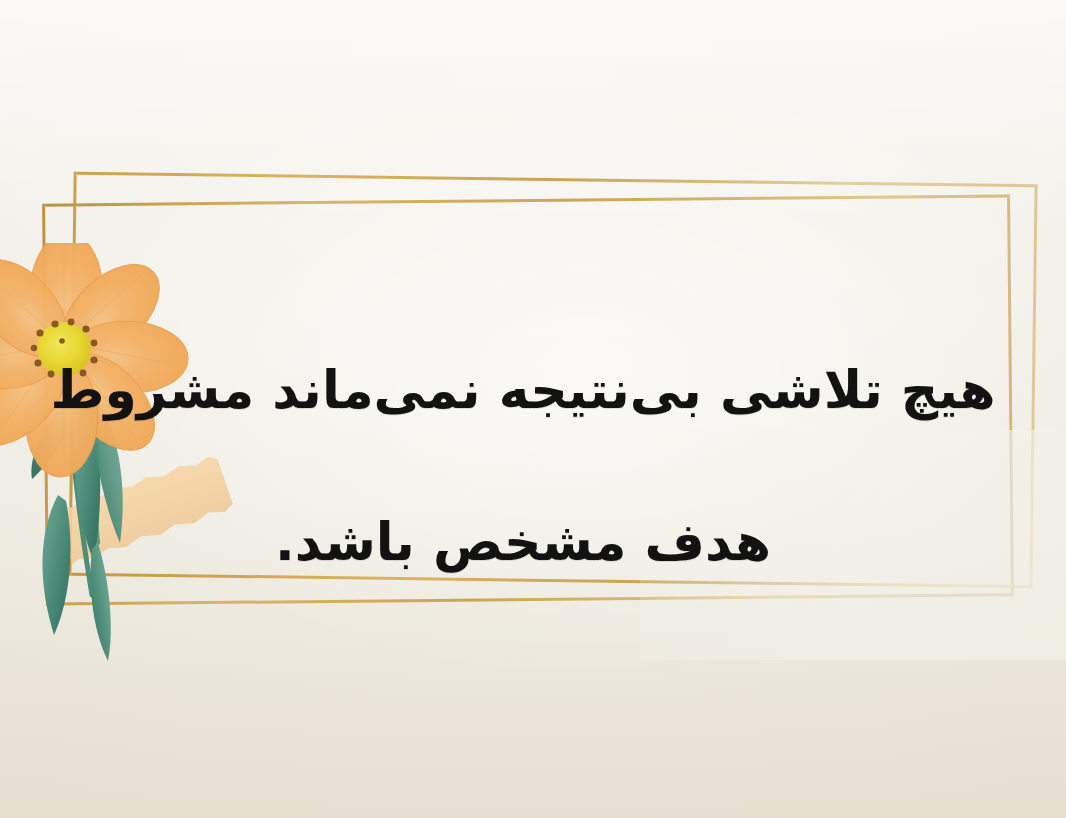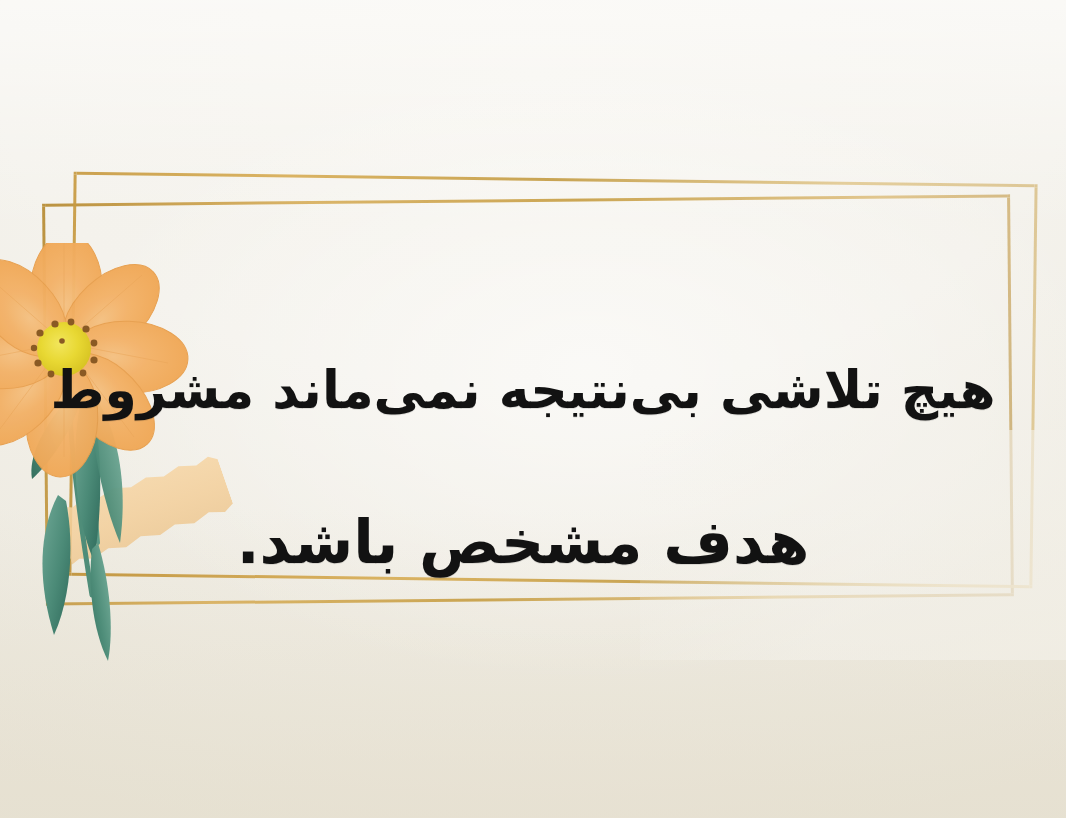--- a/index.html
+++ b/index.html
@@ -82,21 +82,21 @@
     font-weight:bold;
     font-size:52px;
     line-height:76px;
     letter-spacing:-0.5px;
     text-shadow:0 1px 0 rgba(0,0,0,.10);
     white-space:pre-line;
   }
   .quote .ln{display:block;}
   .ln1{font-size:52px;}
   .ln2{font-size:52px;}
-  .ln3{font-size:60px;}
+  .ln3{font-size:52px;}
 </style>
 </head>
 <body>
 
 <div id="canvas">
 
   <div class="paper-wash"></div>
   <div class="paper-wash2"></div>
 
   <div class="frame frame-a"></div>

